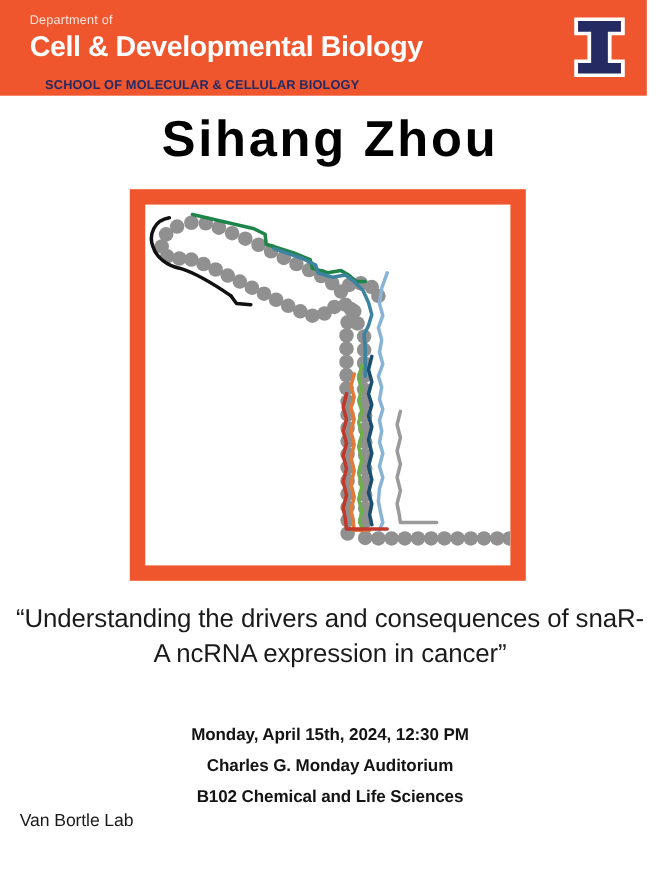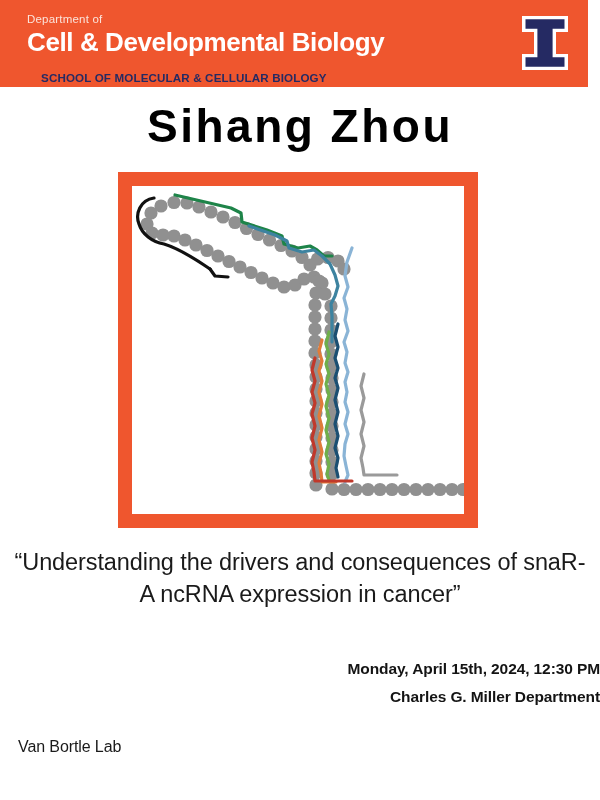--- a/index.html
+++ b/index.html
@@ -116,21 +116,21 @@
     line-height: 32px;
     letter-spacing: -0.1px;
   }
 
   
   .logistics {
     position: absolute;
     left: 0;
     top: 655px;
     width: 600px;
-    text-align: right;
+    text-align: center;
   }
   .logistics-line {
     font-size: 15.5px;
     font-weight: bold;
     color: #141414;
     line-height: 28px;
     letter-spacing: -0.1px;
   }
 
   
@@ -280,16 +280,17 @@
 
       <path d="M232 188 L229 200 L232 212 L229 224 L232 236 L229 248 L232 260 L229 272 L231 282 L232 289 L265 289" fill="none" stroke="#9A9A9A" stroke-width="3.2" stroke-linecap="round" stroke-linejoin="round"></path>
     </svg>
   </div>
 </div>
 
 <div class="talk-title">“Understanding the drivers and consequences of snaR-A ncRNA expression in cancer”</div>
 
 <div class="logistics">
   <div class="logistics-line">Monday, April 15th, 2024, 12:30 PM</div>
-  <div class="logistics-line">Charles G. Miller Department</div>
+  <div class="logistics-line">Charles G. Monday Auditorium</div>
+  <div class="logistics-line">B102 Chemical and Life Sciences</div>
 </div>
 
 <div class="lab-footer">Van Bortle Lab</div>
 
 </body></html>

